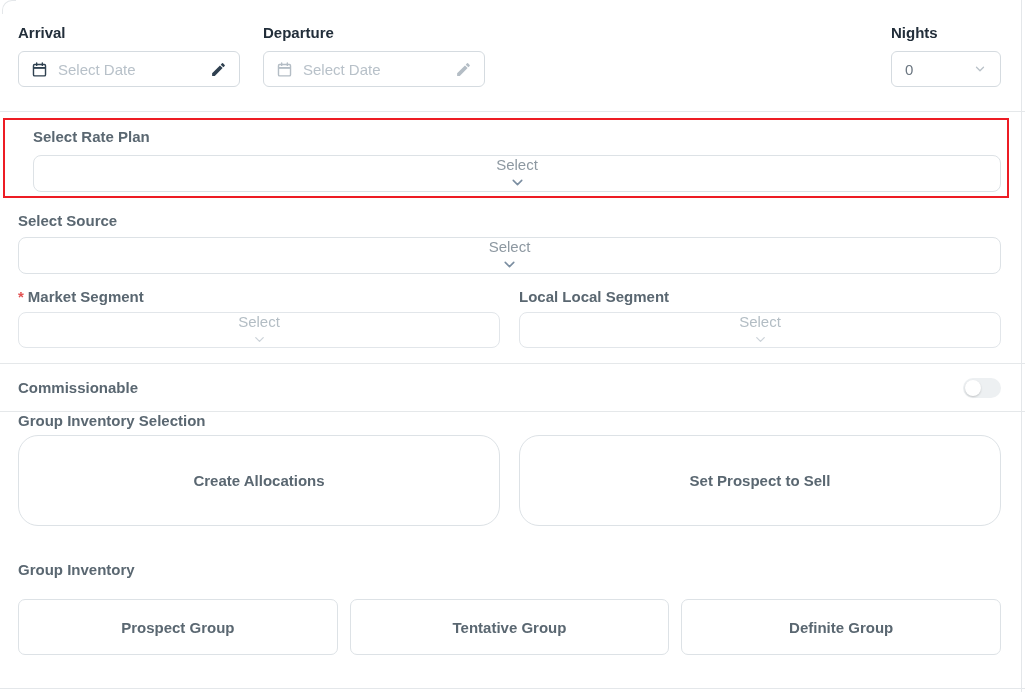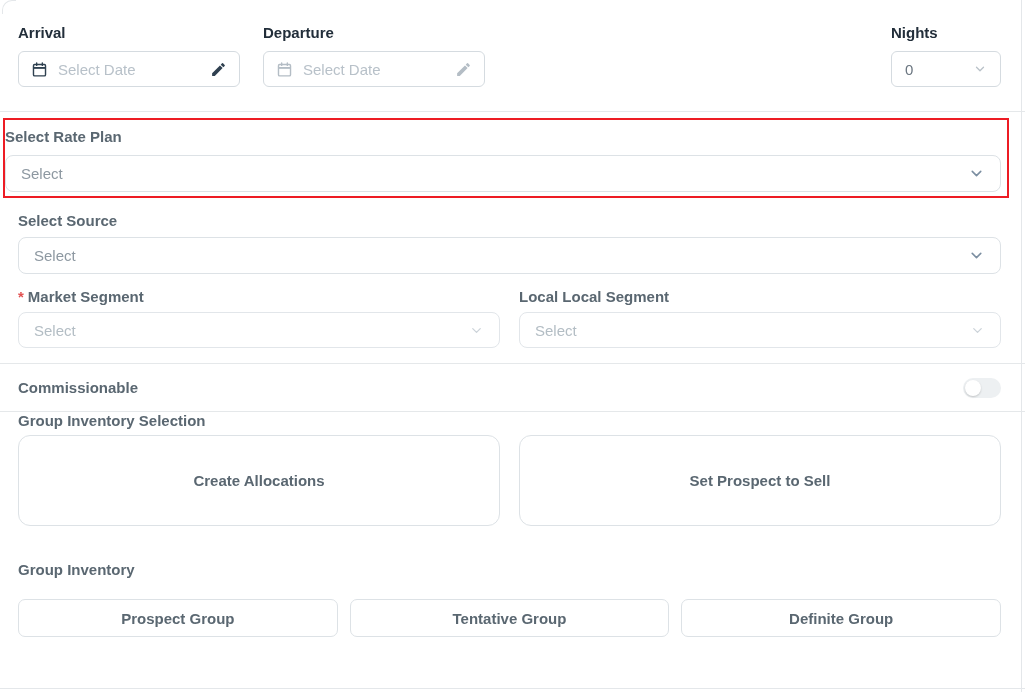--- a/index.html
+++ b/index.html
@@ -50,26 +50,26 @@
   .nights-select .val { font-size: 15px; color: #6b7680; }
 
   .divider { height: 1px; background: #e5e8ea; margin: 0 -24px 0 -18px; }
   .div1 { margin-top: 24px; }
   .div2 { margin-top: 15px; }
   .div3 { }
 
   
   .highlight-box {
     margin: 6px -8px 4px -15px; border: 2px solid #ed1c24;
-    padding: 8px 6px 4px 0;
+    padding: 8px 6px 4px 28px;
   }
   .select {
     height: 37px; border: 1px solid #dde2e6; border-radius: 8px; background: #fff;
     display: flex; align-items: center; justify-content: space-between;
-    padding: 0 15px; cursor: pointer;
+    padding: 0 15px; cursor: pointer; flex-direction: column;
   }
   .select .ph { font-size: 15px; color: #8d98a1; }
   .chev { color: #7b8ea1; }
   .select.disabled { border-color: #e2e6ea; }
   .select.disabled .ph { color: #b3bdc4; }
   .select.disabled .chev { color: #ccd3d9; }
   .highlight-box .section-label { margin-bottom: 9px; }
   .highlight-box .select { margin: 0; }
 
   .source-section { margin-top: 14px; }
@@ -89,28 +89,28 @@
     background: #edf0f2; cursor: pointer; flex: none;
   }
   .toggle .knob {
     position: absolute; top: 2px; left: 2px; width: 16px; height: 16px;
     border-radius: 50%; background: #fff; box-shadow: 0 1px 2px rgba(0,0,0,0.18);
   }
 
   .gis-label { margin-top: 0; margin-bottom: 5px; }
   .card-row { display: flex; gap: 19px; }
   .card {
-    flex: 1; height: 91px; background: #fff; border: 1px solid #dde2e6; border-radius: 12px;
+    flex: 1; height: 91px; background: #fff; border: 1px solid #dde2e6; border-radius: 20px;
     font-family: inherit; font-size: 15px; font-weight: 700; color: #5a6771;
     display: flex; align-items: center; justify-content: center; cursor: pointer;
   }
   .gi-label { margin-top: 35px; margin-bottom: 20px; }
   .btn-row { display: flex; gap: 12px; }
   .gbtn {
-    flex: 1; height: 38px; background: #fff; border: 1px solid #dde2e6; border-radius: 7px;
+    flex: 1; height: 56px; background: #fff; border: 1px solid #dde2e6; border-radius: 7px;
     font-family: inherit; font-size: 15px; font-weight: 700; color: #5a6771;
     display: flex; align-items: center; justify-content: center; cursor: pointer;
   }
 </style>
 </head>
 <body>
 
 <div class="panel">
   <div class="corner-arc"></div>
   <div class="right-edge"></div>

